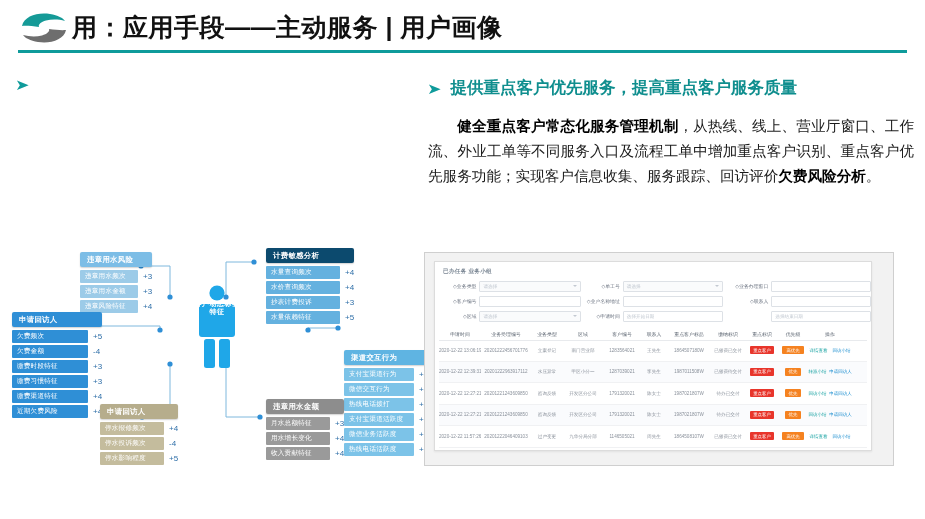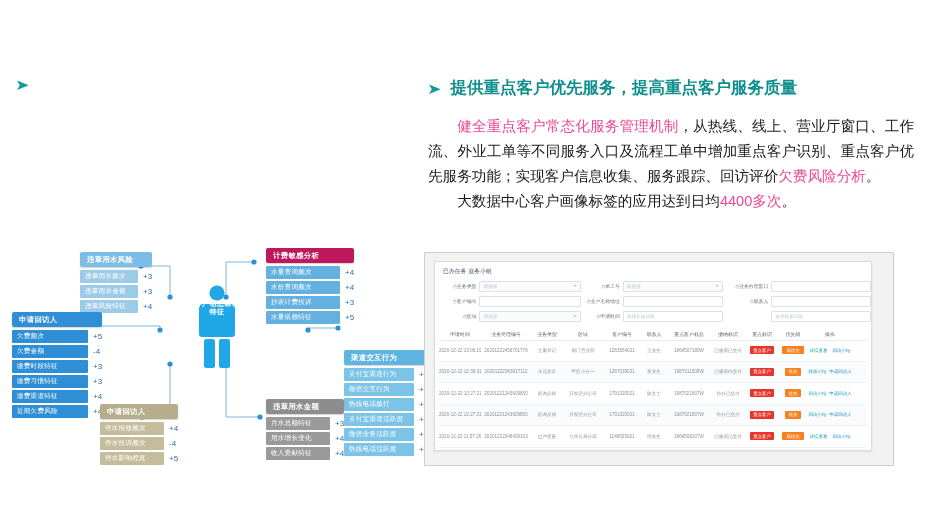--- a/index.html
+++ b/index.html
@@ -29,21 +29,21 @@
   #bullet-right{left:428px;top:77px;}
 
   
   .para{
     position:absolute;font-size:14.6px;line-height:1.72;color:#1a1a1a;
     text-align:justify;text-justify:inter-ideograph;
   }
   #para-left{left:16px;top:114px;width:396px;}
   #para-right{left:428px;top:114px;width:486px;}
   .para .ind{display:inline-block;width:2em;}
-  .em-red{color:#ec4899;font-weight:normal;}
+  .em-red{color:#000000;font-weight:bold;}
 
   
   .map{position:absolute;left:8px;top:244px;width:412px;height:232px;}
   .map svg{position:absolute;left:0;top:0;}
 
   .node{position:absolute;}
   .node .hd{
     font-size:7.4px;font-weight:bold;color:#ffffff;
     padding:2.6px 6px 2.6px 7px;border-radius:2px;
     white-space:nowrap;letter-spacing:.3px;
@@ -55,21 +55,21 @@
     font-size:6.6px;color:#ffffff;padding:2.2px 5px;border-radius:1px;
     white-space:nowrap;letter-spacing:.2px;
   }
   .row .val{font-size:8px;color:#2f6fa8;margin-left:5px;white-space:nowrap;}
 
   
   .t-blue   .hd{background:#2f8fd6;}
   .t-blue   .lbl{background:#2f8fd6;}
   .t-lblue  .hd{background:#7cbde6;}
   .t-lblue  .lbl{background:#9ccbe8;}
-  .t-mblue  .hd{background:#be185d;}
+  .t-mblue  .hd{background:#0c4a6e;}
   .t-mblue  .lbl{background:#64b1df;}
   .t-sky    .hd{background:#5fb4e2;}
   .t-sky    .lbl{background:#7cc3e8;}
   .t-tan    .hd{background:#b6ad8c;}
   .t-tan    .lbl{background:#c4bc9d;}
   .t-gray   .hd{background:#8d8d8d;}
   .t-gray   .lbl{background:#9a9a9a;}
 
   .person{position:absolute;left:186px;top:40px;width:46px;height:86px;}
   .person .ptxt{
@@ -133,32 +133,42 @@
     padding:1.6px 4px;border-radius:1px;display:inline-block;white-space:nowrap;
   }
   .lnk{color:#17a2a2;font-size:4.5px;white-space:nowrap;}
   .lnk.b{color:#1d8fd0;}
 </style>
 </head>
 <body>
 
 <div class="slide">
 
+  <div class="hdr">
+    <div class="hdr-logo">
+      <svg width="52" height="36" viewBox="0 0 52 36">
+        <path d="M4 16 C6 6, 20 2, 32 4 C40 5.4, 45 8, 47 11 C41 9.4, 34 9, 28 10.6 C23 12, 20 14.6, 21 17 C14 16, 8 15.6, 4 16 Z" fill="#159a97"></path>
+        <path d="M48 20 C46 30, 32 34, 20 32 C12 30.6, 7 28, 5 25 C11 26.6, 18 27, 24 25.4 C29 24, 32 21.4, 31 19 C38 20, 44 20.4, 48 20 Z" fill="#6e6e6e"></path>
+      </svg>
+    </div>
+    <div class="hdr-title">用：应用手段——主动服务 | 用户画像</div>
+    <div class="hdr-rule"></div>
+  </div>
 
   <div class="bullet" id="bullet-left">
     <span class="arw">➤</span>
   </div>
 
   <div class="bullet" id="bullet-right">
     <span class="arw">➤</span>
     <span class="btxt">提供重点客户优先服务，提高重点客户服务质量</span>
   </div>
   <div class="para" id="para-right">
     <span class="ind"></span><span id="rp"><span class="em-red">健全重点客户常态化服务管理机制</span><span>，从热线、线上、营业厅窗口、工作流、外业工单等不同服务入口及流程工单中增加重点客户识别、重点客户优先服务功能；实现客户信息收集、服务跟踪、回访评价</span><span class="em-red">欠费风险分析</span><span>。</span></span><br>
-    <span class="ind"></span><span id="rp2"><span>大数据中心客户画像标签的应用达到日均</span><span class="em-red">4400多次</span><span>。</span></span>
+    <span class="ind"></span>
   </div>
 
   <div class="map">
     <svg width="412" height="232">
       <g stroke="#7fb8dd" stroke-width="1" fill="none">
         <path d="M133 22 L162 22 L162 53"></path>
         <path d="M49 82 L152 82 L152 86"></path>
         <path d="M246 18 L218 18 L218 53"></path>
         <path d="M330 84 L300 84 L300 86"></path>
         <path d="M134 173 L162 173 L162 120"></path>

